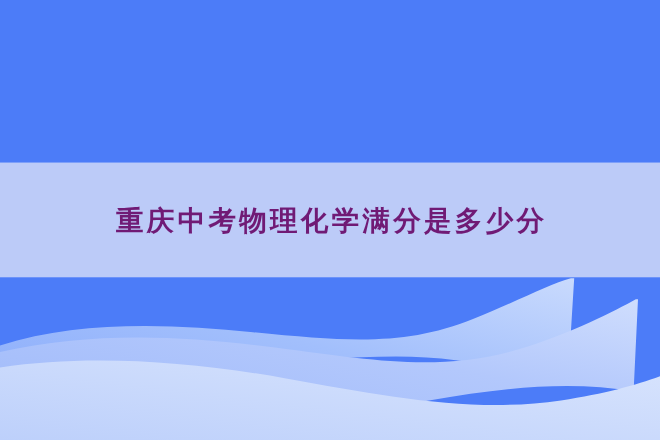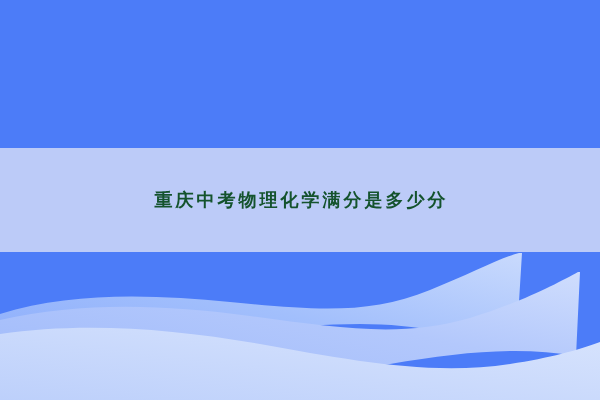--- a/index.html
+++ b/index.html
@@ -31,22 +31,22 @@
     left: 0;
     top: 148px;
     width: 600px;
     height: 104px;
     background: #BCCBF8;
     display: flex;
     align-items: center;
     justify-content: center;
   }
   .title-text {
-    color: #14532d;
-    font-size: 18px;
+    color: #701a75;
+    font-size: 25px;
     font-weight: 700;
     letter-spacing: 3px;
     line-height: 1;
     white-space: nowrap;
     text-indent: 3px;
   }
 
   
   .band-bottom {
     position: absolute;

